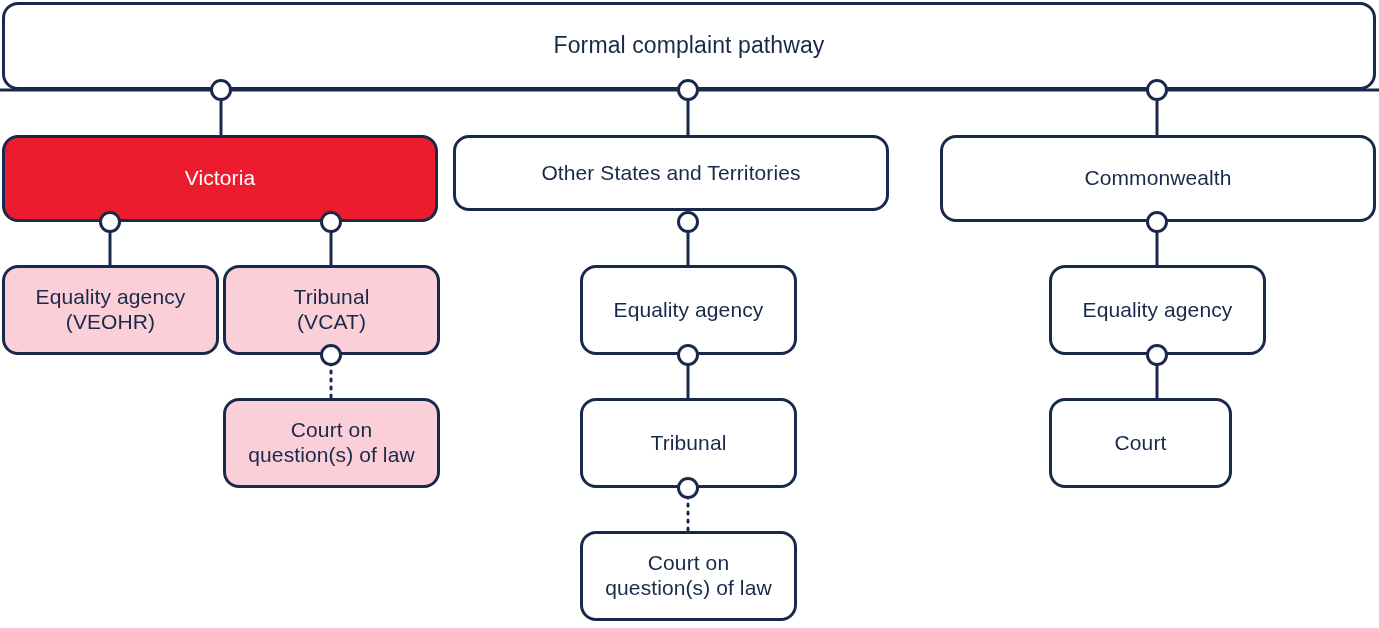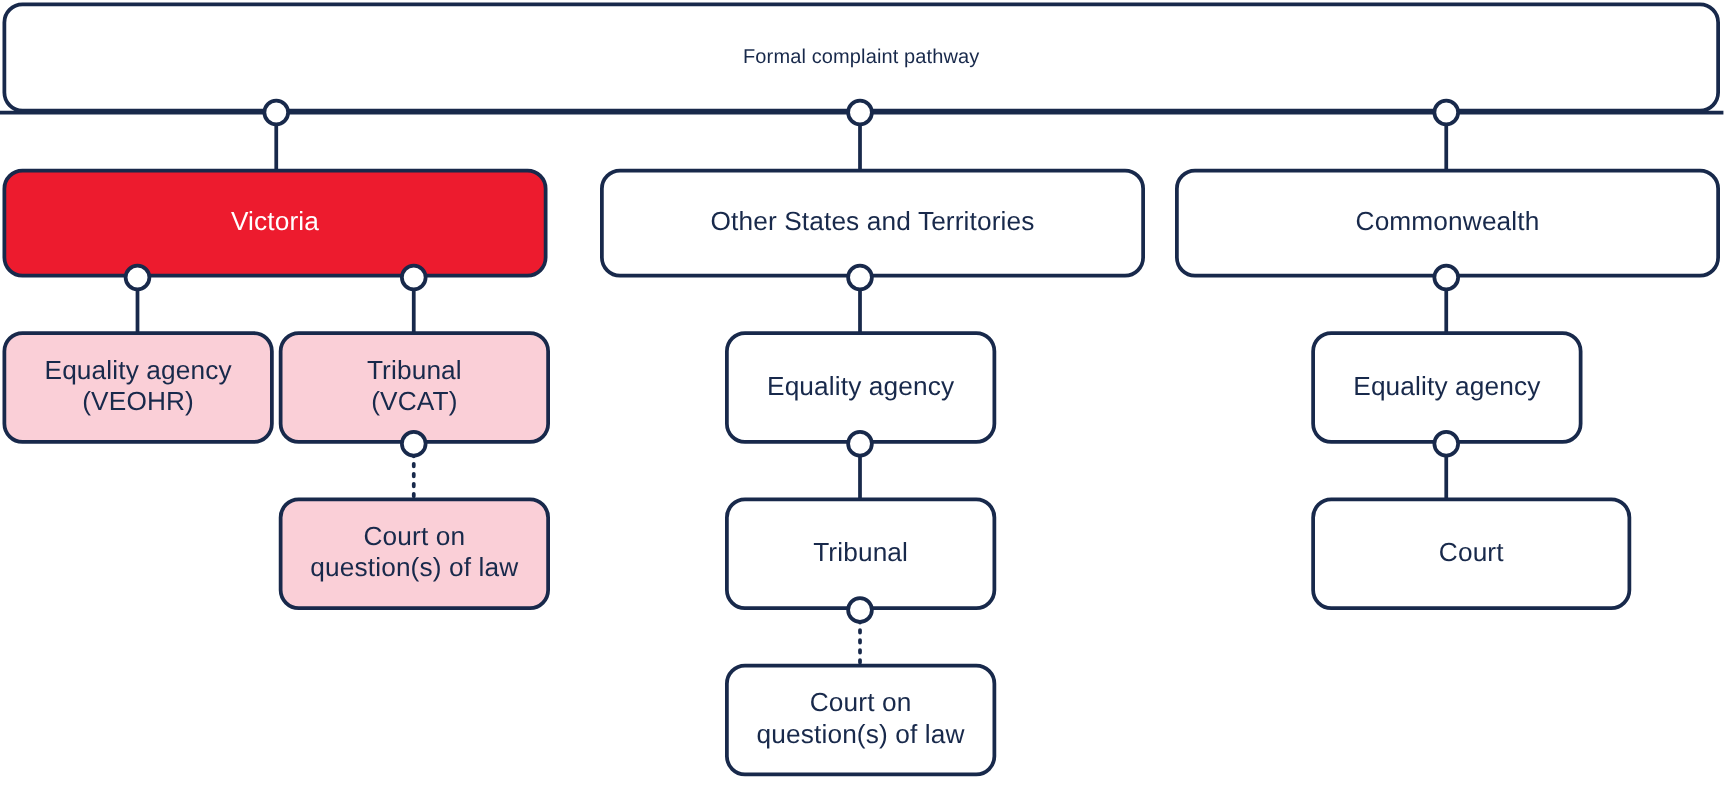--- a/index.html
+++ b/index.html
@@ -41,21 +41,21 @@
     letter-spacing: 0.1px;
     z-index: 2;
   }
   .node .lbl {
     display: block;
     white-space: pre-line;
     padding: 0 10px;
   }
   .node.banner {
     border-radius: 16px;
-    font-size: 16px;
+    font-size: 23px;
   }
   .node.red {
     background: #ED1B2E;
     color: #ffffff;
     border-color: #18294b;
   }
   .node.pink {
     background: #FACFD7;
     color: #18294b;
   }
@@ -97,21 +97,21 @@
   </svg>
 
   <div class="node banner" style="left:2px; top:2px; width:1374px; height:88px;">
     <span class="lbl">Formal complaint pathway</span>
   </div>
 
   <div class="node red" style="left:2px; top:135px; width:436px; height:87px;">
     <span class="lbl">Victoria</span>
   </div>
 
-  <div class="node" style="left:480px; top:135px; width:436px; height:87px;">
+  <div class="node" style="left:453px; top:135px; width:436px; height:76px;">
     <span class="lbl">Other States and Territories</span>
   </div>
 
   <div class="node" style="left:940px; top:135px; width:436px; height:87px;">
     <span class="lbl">Commonwealth</span>
   </div>
 
   <div class="node pink" style="left:2px; top:265px; width:217px; height:90px;">
     <span class="lbl">Equality agency
 (VEOHR)</span>
@@ -137,21 +137,21 @@
 
   <div class="node" style="left:580px; top:531px; width:217px; height:90px;">
     <span class="lbl">Court on
 question(s) of law</span>
   </div>
 
   <div class="node" style="left:1049px; top:265px; width:217px; height:90px;">
     <span class="lbl">Equality agency</span>
   </div>
 
-  <div class="node" style="left:1049px; top:398px; width:256px; height:90px;">
+  <div class="node" style="left:1049px; top:398px; width:183px; height:90px;">
     <span class="lbl">Court</span>
   </div>
 
   <div class="connector" style="left:210px;  top:79px;"></div>
   <div class="connector" style="left:677px;  top:79px;"></div>
   <div class="connector" style="left:1146px; top:79px;"></div>
 
   <div class="connector" style="left:99px;   top:211px;"></div>
   <div class="connector" style="left:320px;  top:211px;"></div>
   <div class="connector" style="left:320px;  top:344px;"></div>

